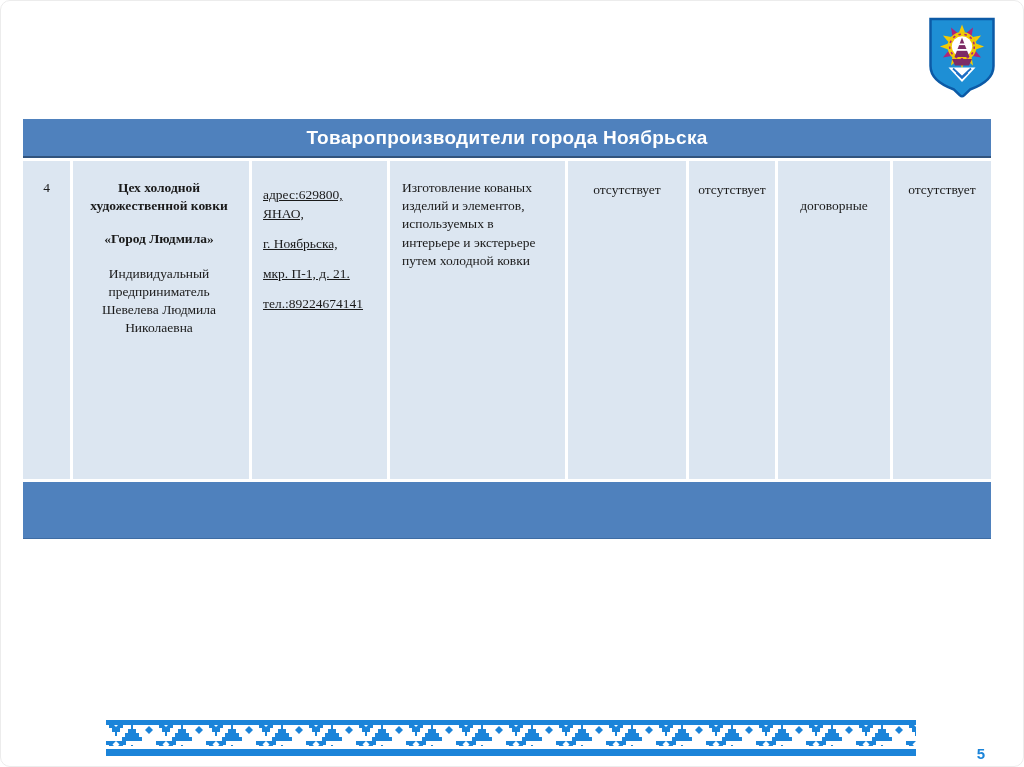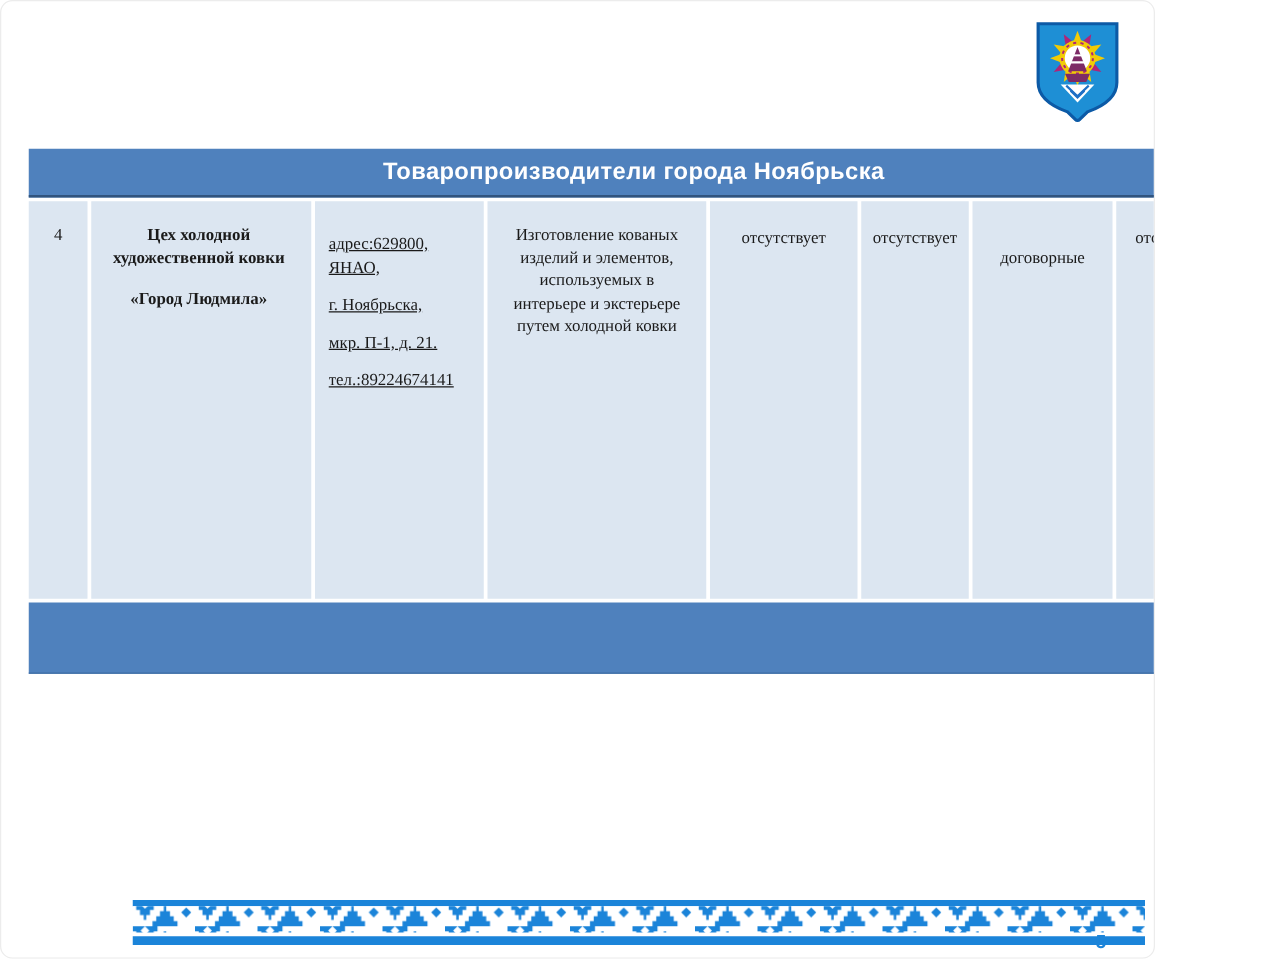--- a/index.html
+++ b/index.html
@@ -1,21 +1,21 @@
 <!DOCTYPE html>
 <html><head>
 <meta charset="utf-8">
 <style>
   * { margin: 0; padding: 0; box-sizing: border-box; }
   html, body { background: #ffffff; }
   body { font-family: "Liberation Sans", sans-serif; }
 
   .slide {
     position: relative;
-    width: 924px;
+    width: 1024px;
     height: 767px;
     background: #ffffff;
     border: 1px solid #ececec;
     border-radius: 10px;
     overflow: hidden;
   }
 
   .emblem {
     position: absolute;
     top: 14px;
@@ -57,21 +57,21 @@
     background: #DCE6F1;
     font-family: "Liberation Serif", serif;
     font-size: 13.5px;
     color: #1a1a1a;
     line-height: 1.35;
     overflow: hidden;
   }
   .c1 { width: 47px;  text-align: center; padding-top: 18px; }
   .c2 { width: 176px; text-align: center; padding: 18px 10px 0 6px; }
   .c3 { width: 135px; text-align: left;   padding: 25px 8px 0 11px; line-height: 1.4; }
-  .c4 { width: 175px; text-align: center; padding: 18px 12px 0 12px; }
+  .c4 { width: 175px; text-align: left; padding: 18px 12px 0 12px; }
   .c5 { width: 118px; text-align: center; padding-top: 20px; }
   .c6 { width: 86px;  text-align: center; padding-top: 20px; }
   .c7 { width: 112px; text-align: center; padding-top: 36px; }
   .c8 { flex: 1;      text-align: center; padding-top: 20px; }
 
   .c2 .p-bold { font-weight: bold; margin-bottom: 15px; }
   .c2 .p-plain { margin-top: 16px; }
   .c3 p { margin-bottom: 11px; text-decoration: underline; }
   .email-link {
     color: #2D2DC8;
@@ -142,20 +142,21 @@
     </div>
 
     <div class="t-row">
       <div class="cell c1">
         <span>4</span>
       </div>
 
       <div class="cell c2">
         <div class="p-bold">Цех холодной художественной ковки</div>
         <div class="p-bold">«Город Людмила»</div>
+        <div class="p-plain">Индивидуальный предприниматель Шевелева Людмила Николаевна</div>
       </div>
 
       <div class="cell c3">
         <p>адрес:629800, ЯНАО,</p>
         <p>г. Ноябрьска,</p>
         <p>мкр. П-1, д. 21.</p>
         <p>тел.:89224674141</p>
       </div>
 
       <div class="cell c4">

